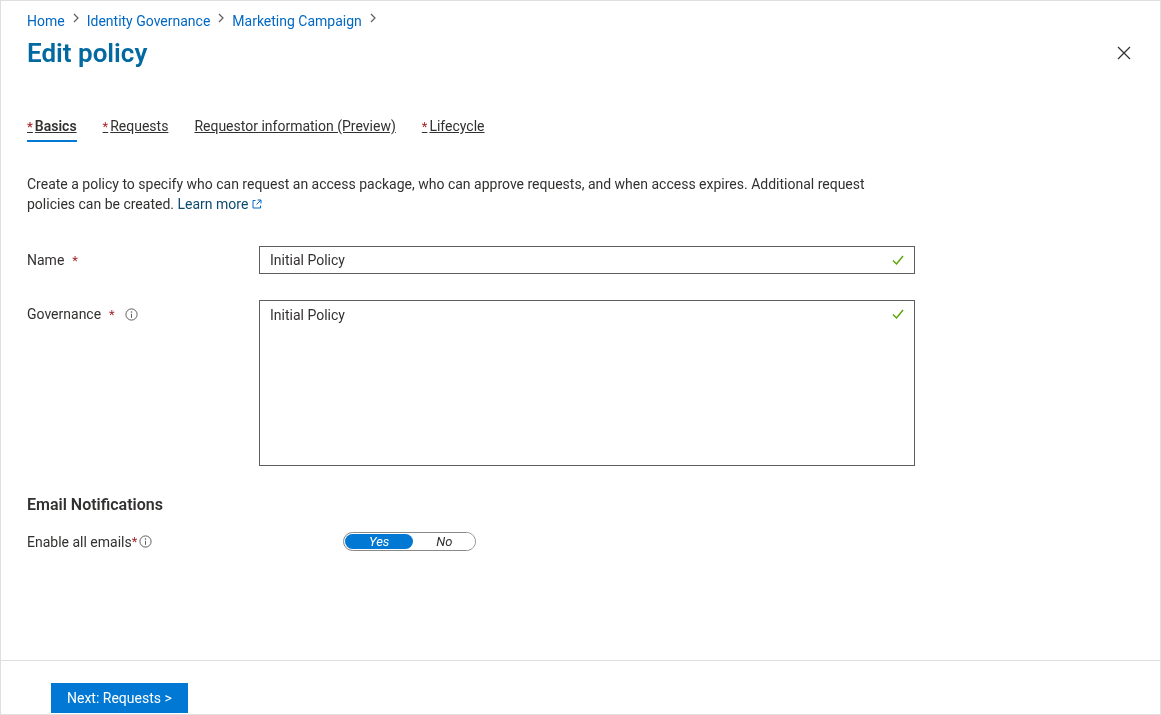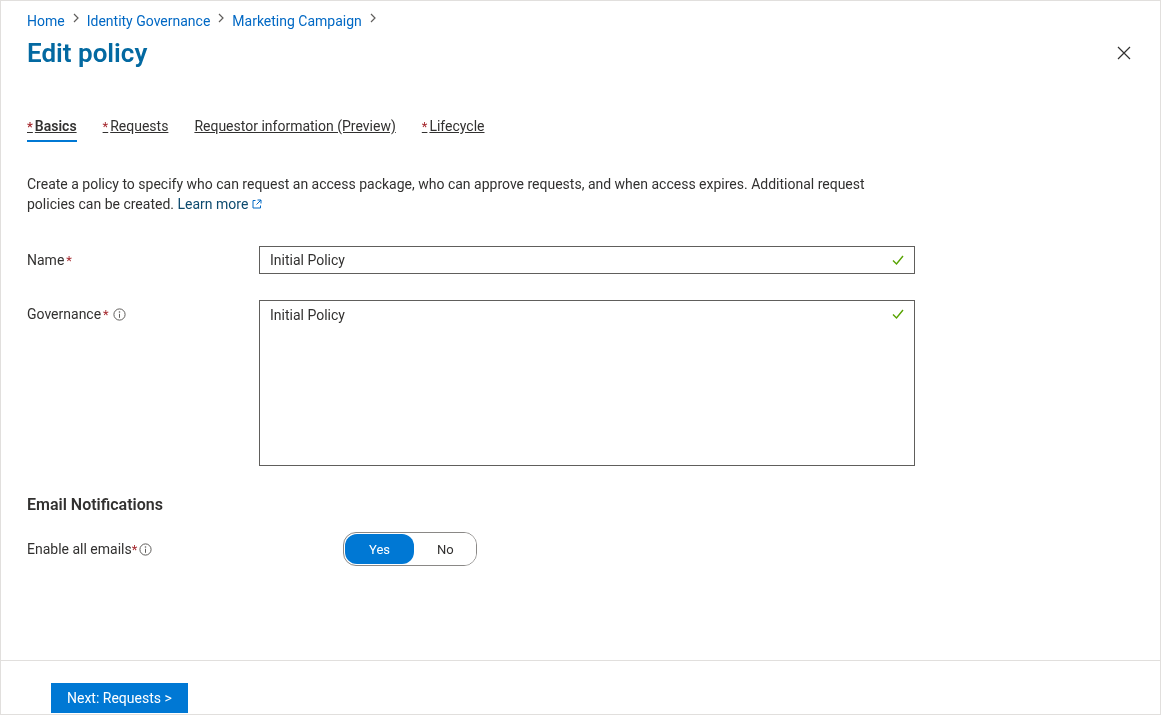--- a/index.html
+++ b/index.html
@@ -81,21 +81,21 @@
     line-height:20px;
     color:#323130;
   }
   .desc a { color:#0c4a6e; text-decoration:none; cursor:pointer;}
   .ext-icon { display:inline-flex; vertical-align:-1px; margin-left:3px;}
   .ext-icon svg {width:12px;height:12px;}
 
   
   .form { padding: 18px 26px 0 26px; }
   .form-row { display:flex; align-items:flex-start; margin-bottom:26px; }
-  .label-col { width:232px; padding-top:6px; display:flex; align-items:center; gap:2px;}
+  .label-col { width:232px; padding-top:6px; display:flex; align-items:center; gap:8px;}
   .label-col .label-text { color:#323130; }
   .info-icon {display:inline-flex;}
   .info-icon svg{width:13px;height:13px;}
   .field-col { position:relative; }
   .text-input {
     width:656px;
     height:28px;
     border:1px solid #605e5c;
     padding: 3px 30px 3px 10px;
     font-family:inherit;
@@ -126,22 +126,23 @@
   }
 
   
   .toggle-row { display:flex; align-items:center; }
   .toggle-label-col { width:316px; display:flex; align-items:center; }
   .toggle {
     display:flex;
     border:1px solid #8a8886;
     border-radius:13px;
     overflow:hidden;
-    height:34px;
+    height:19px;
     cursor:pointer;
+    font-style:italic;
   }
   .toggle .opt {
     display:flex; align-items:center; justify-content:center;
     font-size:13px;
     padding:0 22px;
     color:#323130;
     background:#fff;
   }
   .toggle .opt.active {
     background:#0078d4;

